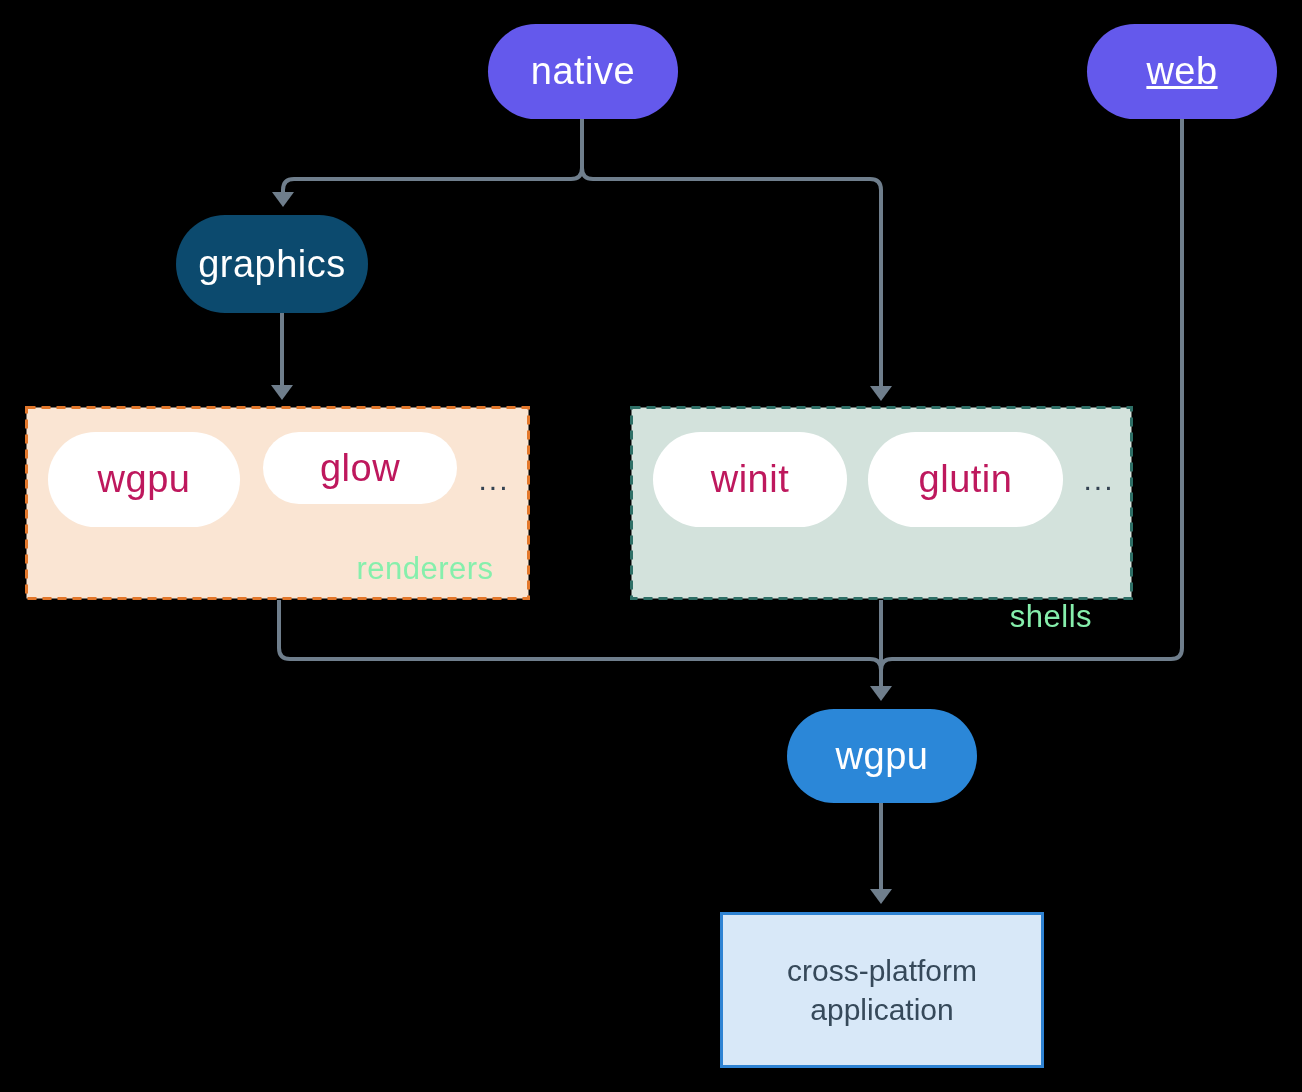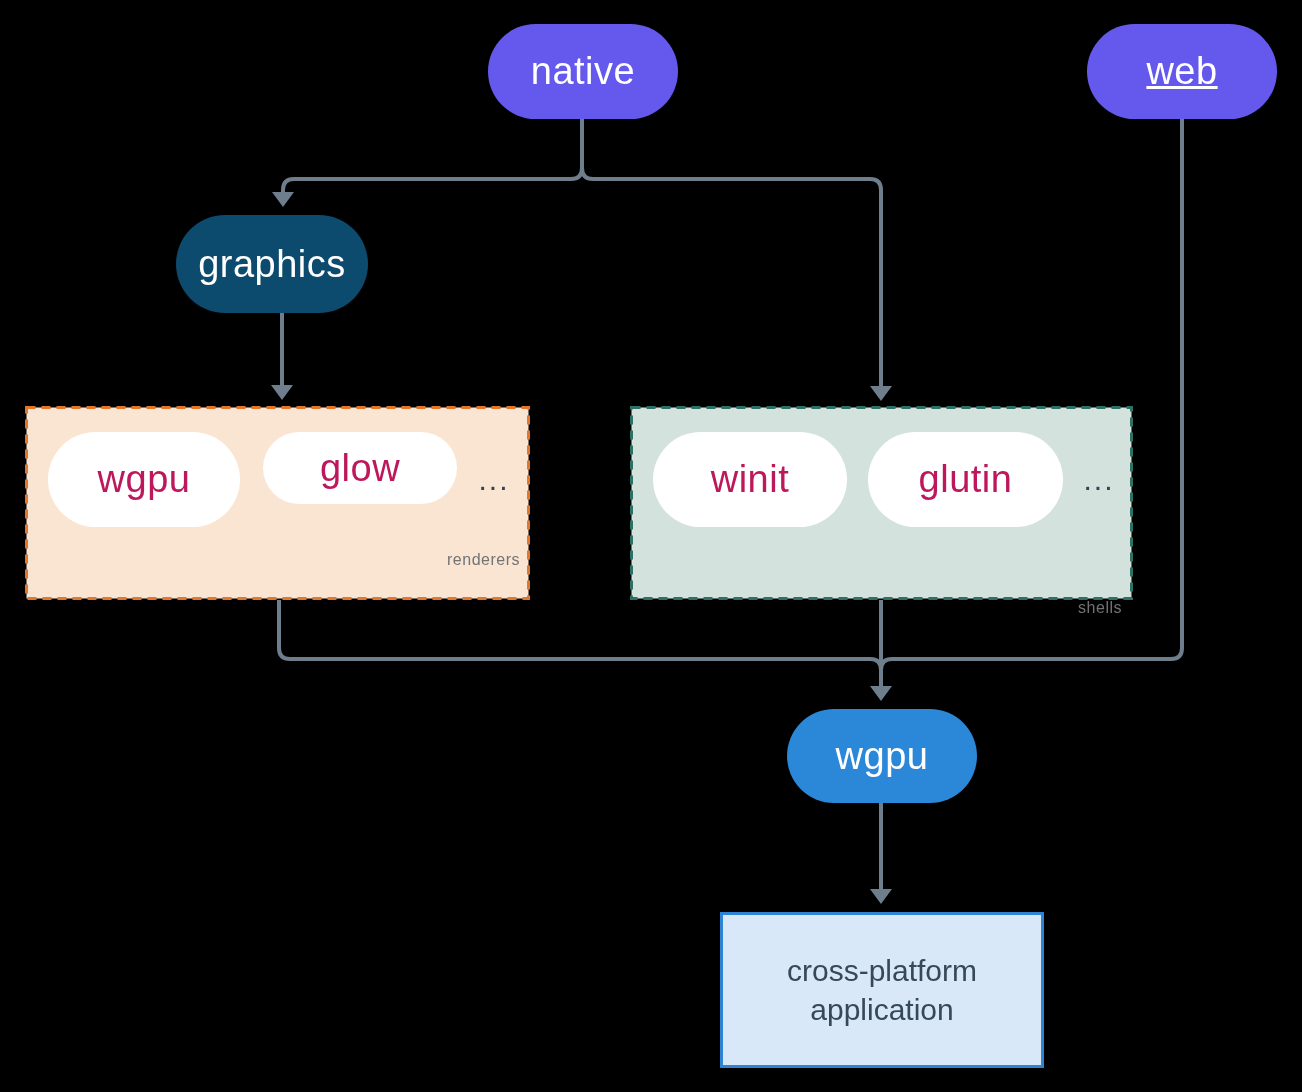--- a/index.html
+++ b/index.html
@@ -43,23 +43,23 @@
     justify-content: center;
     color: #344352;
     font-size: 30px;
     letter-spacing: 2px;
   }
   .ellipsis-renderers { left: 469px; }
   .ellipsis-shells    { left: 1074px; }
   .group-label {
     position: absolute;
     z-index: 1;
-    color: #737373;
-    font-size: 16px;
-    text-align: right;
+    color: #86efac;
+    font-size: 31px;
+    text-align: center;
     letter-spacing: 0.5px;
   }
   .label-renderers { left: 330px; top: 551px; width: 190px; }
   .label-shells    { left: 980px; top: 551px; width: 142px; margin-top: 48px; }
   .app-box {
     position: absolute;
     z-index: 1;
     left: 720px;
     top: 912px;
     width: 324px;

